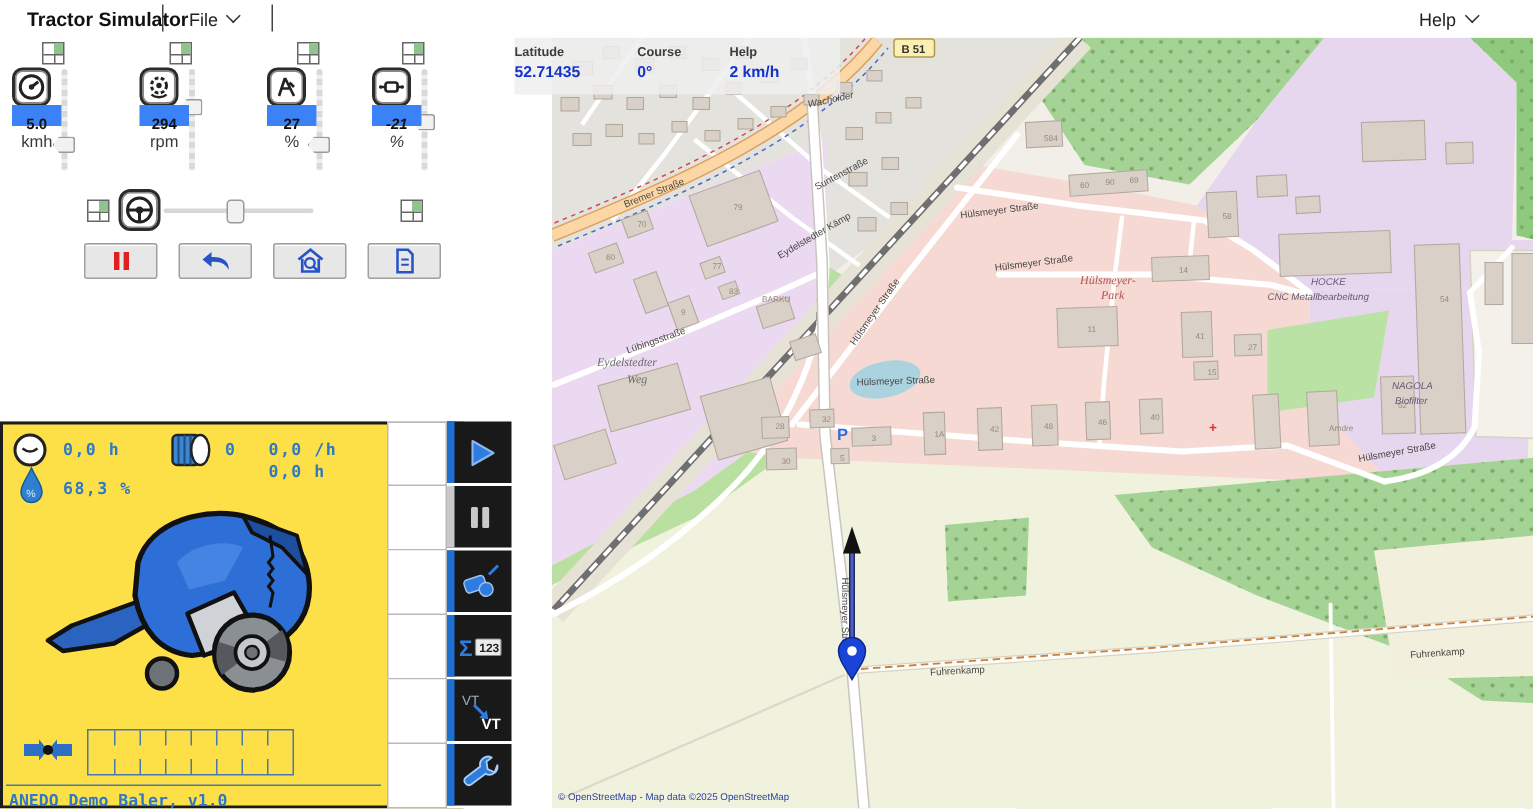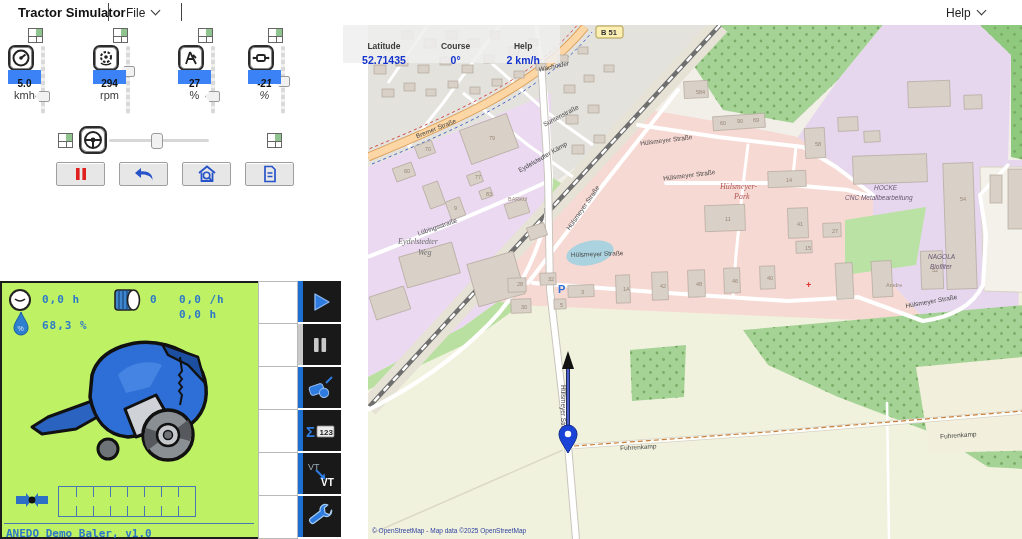--- a/index.html
+++ b/index.html
@@ -43,21 +43,21 @@
   #steer-handle { position:absolute; left:151px; top:8px; width:12px; height:16px; background:#f1f1f1;
                   border:1px solid #9a9a9a; border-radius:3px; }
 
   
   .tbtn { position:absolute; top:162px; width:49px; height:24px; background:#e7e7e7;
           border:1px solid #9f9f9f; border-radius:2px; box-shadow:inset 0 1px 0 #fff;
           display:flex; align-items:center; justify-content:center; cursor:default; }
 
   
   #baler-panel { position:absolute; left:0; top:281px; width:309px; height:258px;
-                 border:2px solid #1c1c1c; background:#bef264; }
+                 border:2px solid #1c1c1c; background:#fde047; }
   .mono { font-family:"DejaVu Sans Mono", monospace; font-weight:bold; color:#2d79c8; }
   #baler-stats span { position:absolute; font-size:11px; letter-spacing:1px; }
   #fill-gauge { position:absolute; left:56px; top:203px; width:138px; height:31px; border:1px solid #4878b0; }
   #fill-gauge i { position:absolute; width:1px; height:10px; background:#4878b0; }
   #panel-divider { position:absolute; left:2px; top:240px; width:250px; height:1px; background:#4878b0; }
   #device-name { position:absolute; left:4px; top:244px; font-size:11px; }
 
   
   #softcells { position:absolute; left:258px; top:281px; width:40px; height:258px; background:#fff; }
   #softcells .cell { width:100%; height:43px; border:1px solid #b9b9b9; border-top:none; background:#fff; }
@@ -68,21 +68,21 @@
              display:flex; flex-direction:column; gap:2px; }
   .skbtn { position:relative; width:43px; height:41px; background:#191919; display:flex;
            align-items:center; justify-content:center; }
   .skbtn .stripe { position:absolute; left:0; top:0; width:5px; height:100%; background:#1d6fd2; }
   .skbtn .stripe.gray { background:#c9c9c9; }
 
   
   #map-wrap { position:absolute; left:343px; top:25px; width:668px; height:514px;margin-left:25px; }
   #telemetry { position:absolute; left:343px; top:25px; width:217px; height:38px;
                background:rgba(238,238,238,0.85); z-index:20; display:flex; }
-  #telemetry .col { flex:1; text-align:center; padding-top:16px; }
+  #telemetry .col { flex:1; text-align:left; padding-top:4px; }
   #telemetry .tl { font-size:8.5px; color:#3c3c3c; font-weight:bold; }
   #telemetry .tv { font-size:10.5px; color:#1433cc; font-weight:bold; margin-top:3px; }
 
   svg text { font-family:"Liberation Sans", sans-serif; }
   .street { font-size:6.5px; fill:#474747; }
   .place  { font-size:8px; font-style:italic; fill:#6e6e6e; font-family:"Liberation Serif", serif; }
   .park   { font-size:8px; font-style:italic; fill:#b05555; font-family:"Liberation Serif", serif; }
   .poi    { font-size:6.5px; font-style:italic; fill:#6b5873; }
   .hn     { font-size:5.5px; fill:#9a8878; }
   .attr   { font-size:6.5px; fill:#2b3f9e; }

